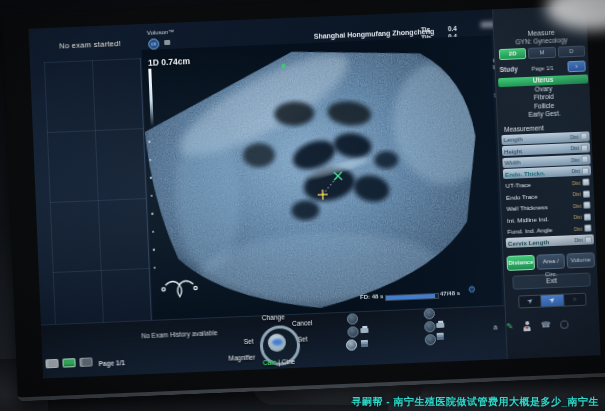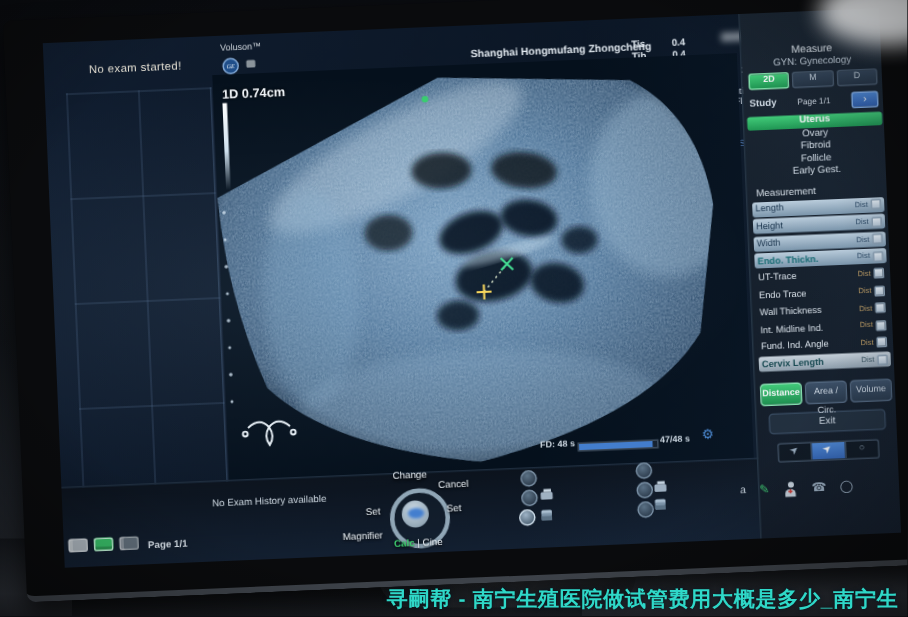--- a/index.html
+++ b/index.html
@@ -10,21 +10,21 @@
   .desk{position:absolute;left:0;right:0;bottom:0;height:52px;
         background:linear-gradient(180deg,#15181d,#2d3138 70%,#24272d);}
   .keyboard{position:absolute;left:48px;bottom:0;width:340px;height:24px;
         background:linear-gradient(180deg,#0d0f12,#191c21);border-radius:8px 8px 0 0;opacity:.9;}
   .stand{position:absolute;left:252px;bottom:6px;width:172px;height:40px;
         background:radial-gradient(ellipse at 50% -10%,#4c525a,#23262b 75%);border-radius:0 0 22px 22px;opacity:.9;}
   .reflection-tr{position:absolute;left:546px;top:-14px;width:92px;height:44px;background:#f4f6f8;
         border-radius:50%;filter:blur(7px);opacity:.95;z-index:5;}
   .vignette{position:absolute;inset:0;z-index:6;pointer-events:none;
         background:radial-gradient(ellipse at 48% 45%, transparent 62%, rgba(0,0,0,.42) 100%);}
-  .watermark{position:absolute;right:6px;bottom:2px;z-index:9;font-size:14px;font-weight:bold;
+  .watermark{position:absolute;right:6px;bottom:2px;z-index:9;font-size:10px;font-weight:bold;
         color:#2fd8c8;letter-spacing:.5px;text-shadow:0 0 3px rgba(0,20,30,.9);}
   
   .monitor{position:absolute;left:10px;top:2px;width:622px;height:384px;background:#0a0b0d;
         border-radius:6px;transform:rotate(-2.4deg);transform-origin:280px 200px;
         border-bottom:4px solid #3e434a;box-shadow:0 8px 16px rgba(0,0,0,.65);z-index:2;}
   .screen{position:absolute;left:26px;top:16px;width:558px;height:350px;overflow:hidden;
         background:linear-gradient(115deg,#0f1d31,#0a1626 55%,#0c1929);
         filter:blur(.25px) saturate(.92);}
   .glare{position:absolute;inset:0;z-index:8;pointer-events:none;
         background:radial-gradient(ellipse at 26% 48%,rgba(150,190,230,.10),transparent 55%),

